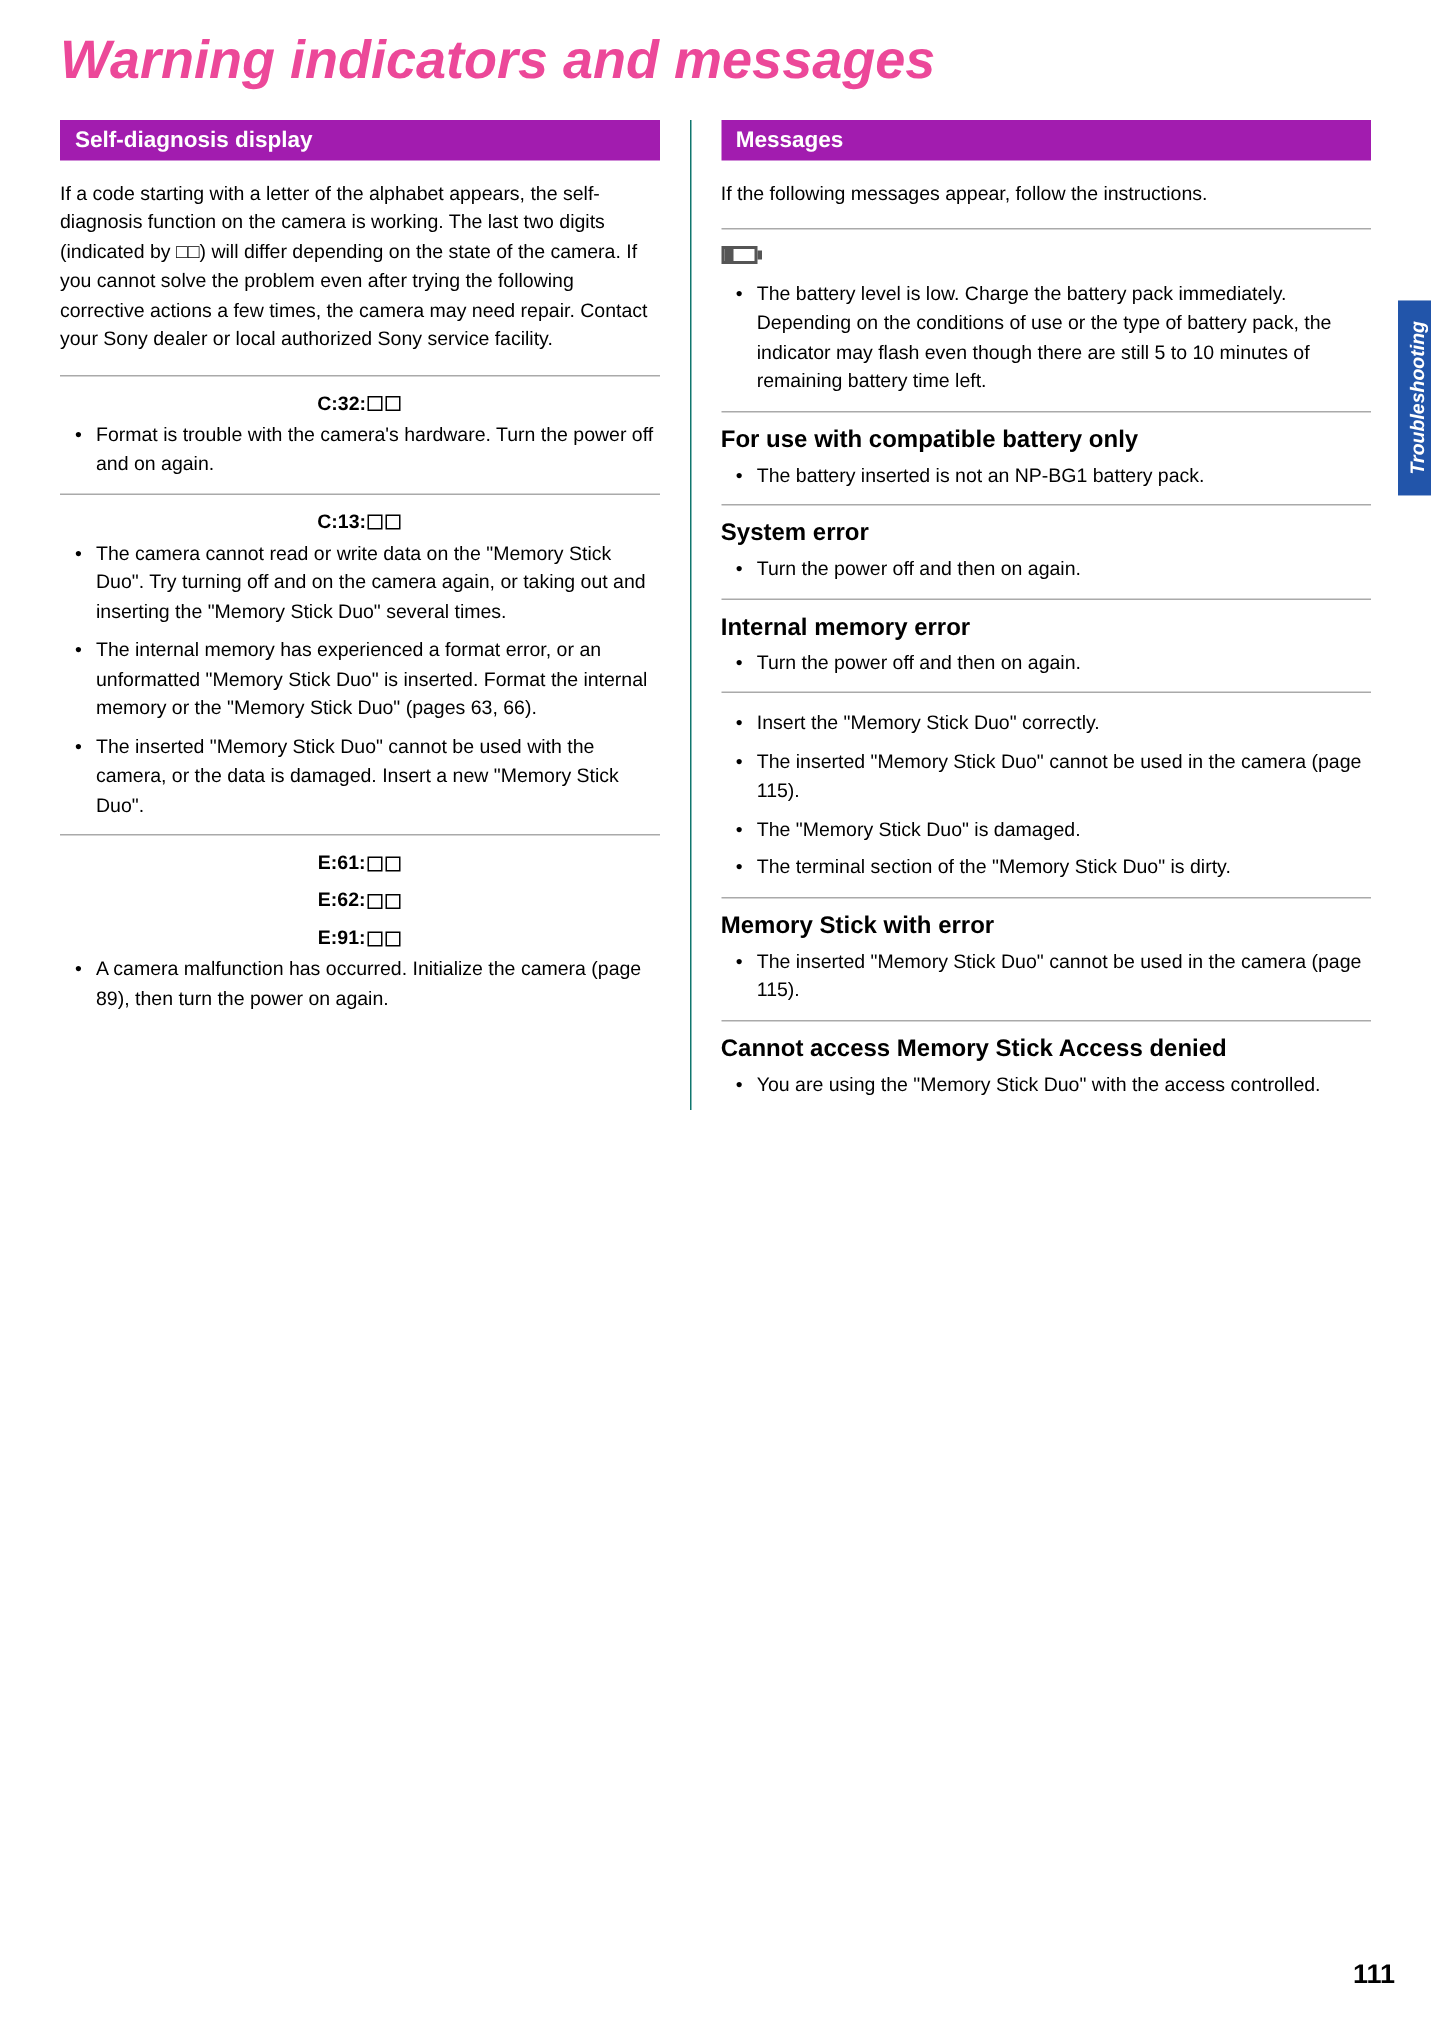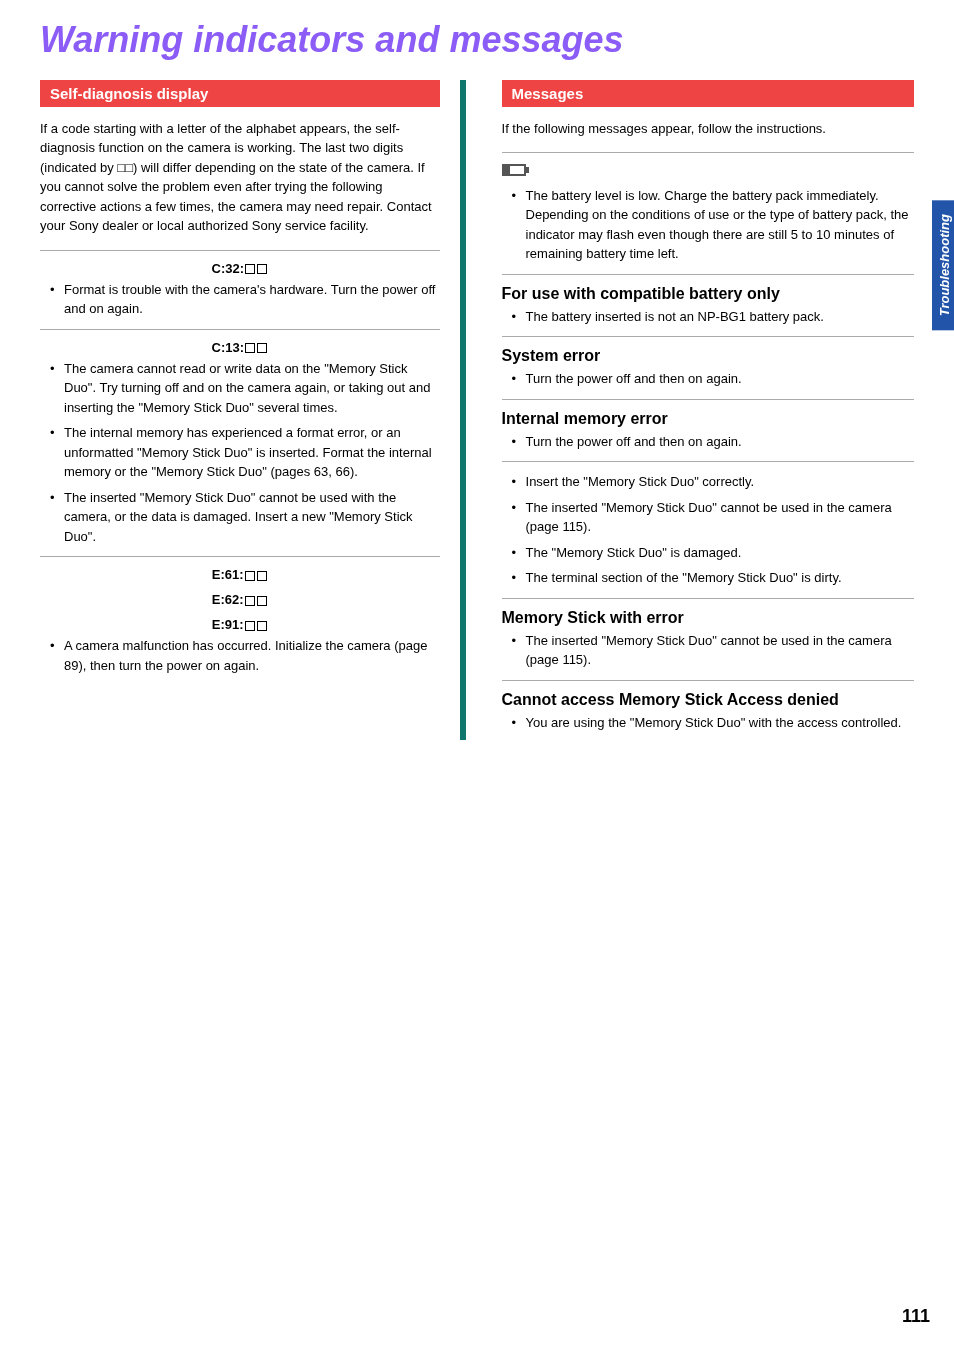--- a/index.html
+++ b/index.html
@@ -10,40 +10,40 @@
       background: #fff;
       width: 954px;
       min-height: 1357px;
       position: relative;
       padding: 20px 40px 20px 40px;
     }
     h1.page-title {
       font-size: 36px;
       font-weight: 900;
       font-style: italic;
-      color: #8b5cf6;
+      color: #ec4899;
       margin-bottom: 20px;
       line-height: 1.1;
     }
     .two-col {
       display: flex;
       gap: 0;
       width: 100%;
     }
     .col-left {
       width: 48%;
       padding-right: 20px;
     }
     .col-right {
       width: 52%;
-      padding-left: 36px;
-      border-left: 6px solid #0f766e;
+      padding-left: 20px;
+      border-left: 1px solid #0f766e;
     }
     .section-header {
-      background: #ef4444;
+      background: #a21caf;
       color: #fff;
       font-size: 15px;
       font-weight: bold;
       padding: 5px 10px;
       margin-bottom: 12px;
     }
     .body-text {
       font-size: 13px;
       line-height: 1.5;
       margin-bottom: 14px;

